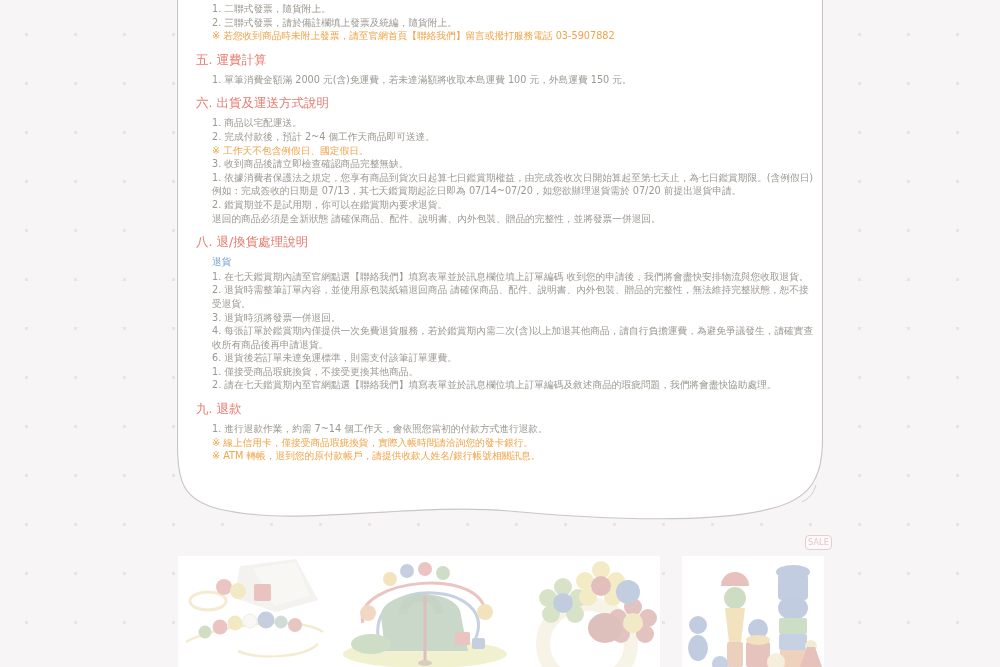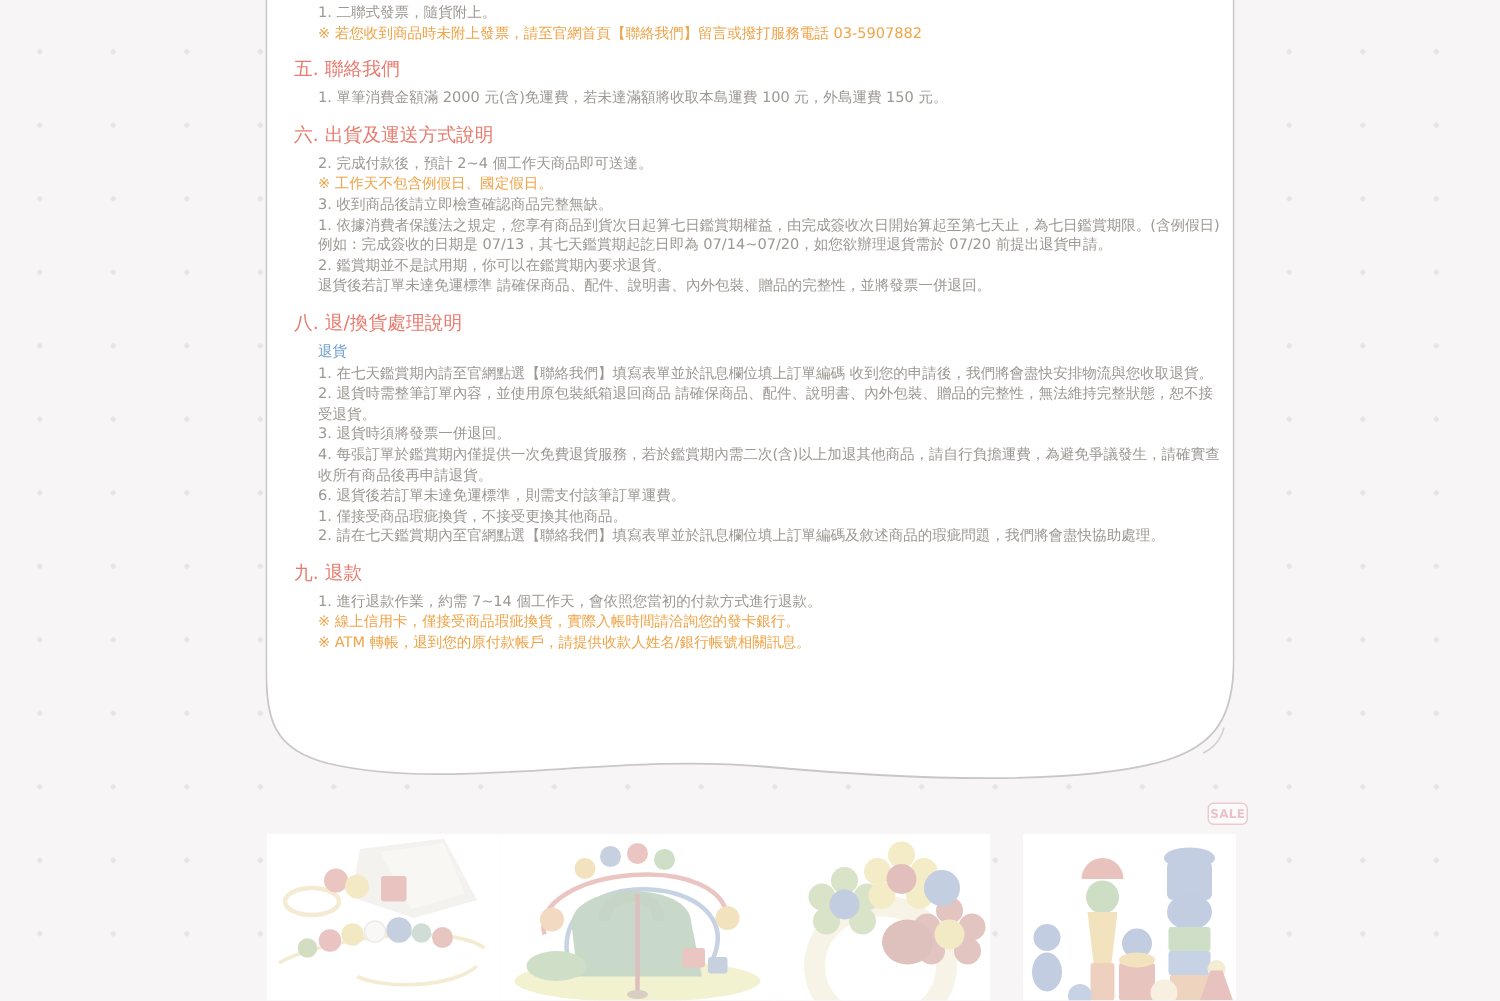--- a/index.html
+++ b/index.html
@@ -17,21 +17,21 @@
     font-size:9.7px; line-height:13.6px; color:#9c9892;
     letter-spacing:0;
   }
   .sec-heading { color:#e87b6e; font-size:12.5px; line-height:16px; margin:9px 0 5px 0; font-weight:normal; }
   .item { margin-left:16px; }
   .item.warn { color:#f0a347; }
   .sub-label { margin:3px 0 1px 16px; color:#6f9fd0;font-family:Liberation Serif, serif; }
   .sale-badge {
     position:absolute; left:805px; top:535px; width:27px; height:15px;
     border:1px solid #ecc9ce; border-radius:4px; color:#e9c3c9;
-    font-size:8px; font-weight:bold; display:flex; align-items:center; justify-content:center;
+    font-size:8px; font-weight:normal; display:flex; align-items:center; justify-content:center;
     background:rgba(255,255,255,.6); letter-spacing:.2px;
   }
   .product-row { position:absolute; left:0; top:556px; width:1000px; height:111px; }
   .product-cell { position:absolute; top:0; height:111px; background:#fff; }
   .product-cell svg { opacity:.33; display:block; }
   .p1 { left:178px; width:155px; }
   .p2 { left:333px; width:185px; }
   .p3 { left:515px; width:145px; }
   .p4 { left:682px; width:142px; }
 </style>
@@ -45,31 +45,33 @@
              C 0.5,481 6,500 42,509
              C 122,528 232,502 332,511
              C 430,520 542,524 600,507
              C 633,497 645.5,478 645.5,440
              L 645.5,-6" fill="#ffffff" stroke="#cac6c8" stroke-width="1.2"></path>
     <path d="M 625,502 q 11,-5 14,-17" fill="none" stroke="#d4d0d2" stroke-width="1"></path>
   </svg>
 
   <div class="card-content" id="card-content">
       <div class="item">1. 二聯式發票，隨貨附上。</div>
+      <div class="item">2. 三聯式發票，請於備註欄填上發票及統編，隨貨附上。</div>
       <div class="item warn">※ 若您收到商品時未附上發票，請至官網首頁【聯絡我們】留言或撥打服務電話 03-5907882</div>
-      <div class="sec-heading">五. 聯絡我們</div>
+      <div class="sec-heading">五. 運費計算</div>
       <div class="item">1. 單筆消費金額滿 2000 元(含)免運費，若未達滿額將收取本島運費 100 元，外島運費 150 元。</div>
       <div class="sec-heading">六. 出貨及運送方式說明</div>
+      <div class="item">1. 商品以宅配運送。</div>
       <div class="item">2. 完成付款後，預計 2~4 個工作天商品即可送達。</div>
       <div class="item warn">※ 工作天不包含例假日、國定假日。</div>
       <div class="item">3. 收到商品後請立即檢查確認商品完整無缺。</div>
       <div class="item">1. 依據消費者保護法之規定，您享有商品到貨次日起算七日鑑賞期權益，由完成簽收次日開始算起至第七天止，為七日鑑賞期限。(含例假日)</div>
       <div class="item">例如：完成簽收的日期是 07/13，其七天鑑賞期起訖日即為 07/14~07/20，如您欲辦理退貨需於 07/20 前提出退貨申請。</div>
       <div class="item">2. 鑑賞期並不是試用期，你可以在鑑賞期內要求退貨。</div>
-      <div class="item">退貨後若訂單未達免運標準 請確保商品、配件、說明書、內外包裝、贈品的完整性，並將發票一併退回。</div>
+      <div class="item">退回的商品必須是全新狀態 請確保商品、配件、說明書、內外包裝、贈品的完整性，並將發票一併退回。</div>
       <div class="sec-heading">八. 退/換貨處理說明</div>
       <div class="sub-label">退貨</div>
       <div class="item">1. 在七天鑑賞期內請至官網點選【聯絡我們】填寫表單並於訊息欄位填上訂單編碼 收到您的申請後，我們將會盡快安排物流與您收取退貨。</div>
       <div class="item">2. 退貨時需整筆訂單內容，並使用原包裝紙箱退回商品 請確保商品、配件、說明書、內外包裝、贈品的完整性，無法維持完整狀態，恕不接受退貨。</div>
       <div class="item">3. 退貨時須將發票一併退回。</div>
       <div class="item">4. 每張訂單於鑑賞期內僅提供一次免費退貨服務，若於鑑賞期內需二次(含)以上加退其他商品，請自行負擔運費，為避免爭議發生，請確實查收所有商品後再申請退貨。</div>
       <div class="item">6. 退貨後若訂單未達免運標準，則需支付該筆訂單運費。</div>
       <div class="item">1. 僅接受商品瑕疵換貨，不接受更換其他商品。</div>
       <div class="item">2. 請在七天鑑賞期內至官網點選【聯絡我們】填寫表單並於訊息欄位填上訂單編碼及敘述商品的瑕疵問題，我們將會盡快協助處理。</div>
       <div class="sec-heading">九. 退款</div>

